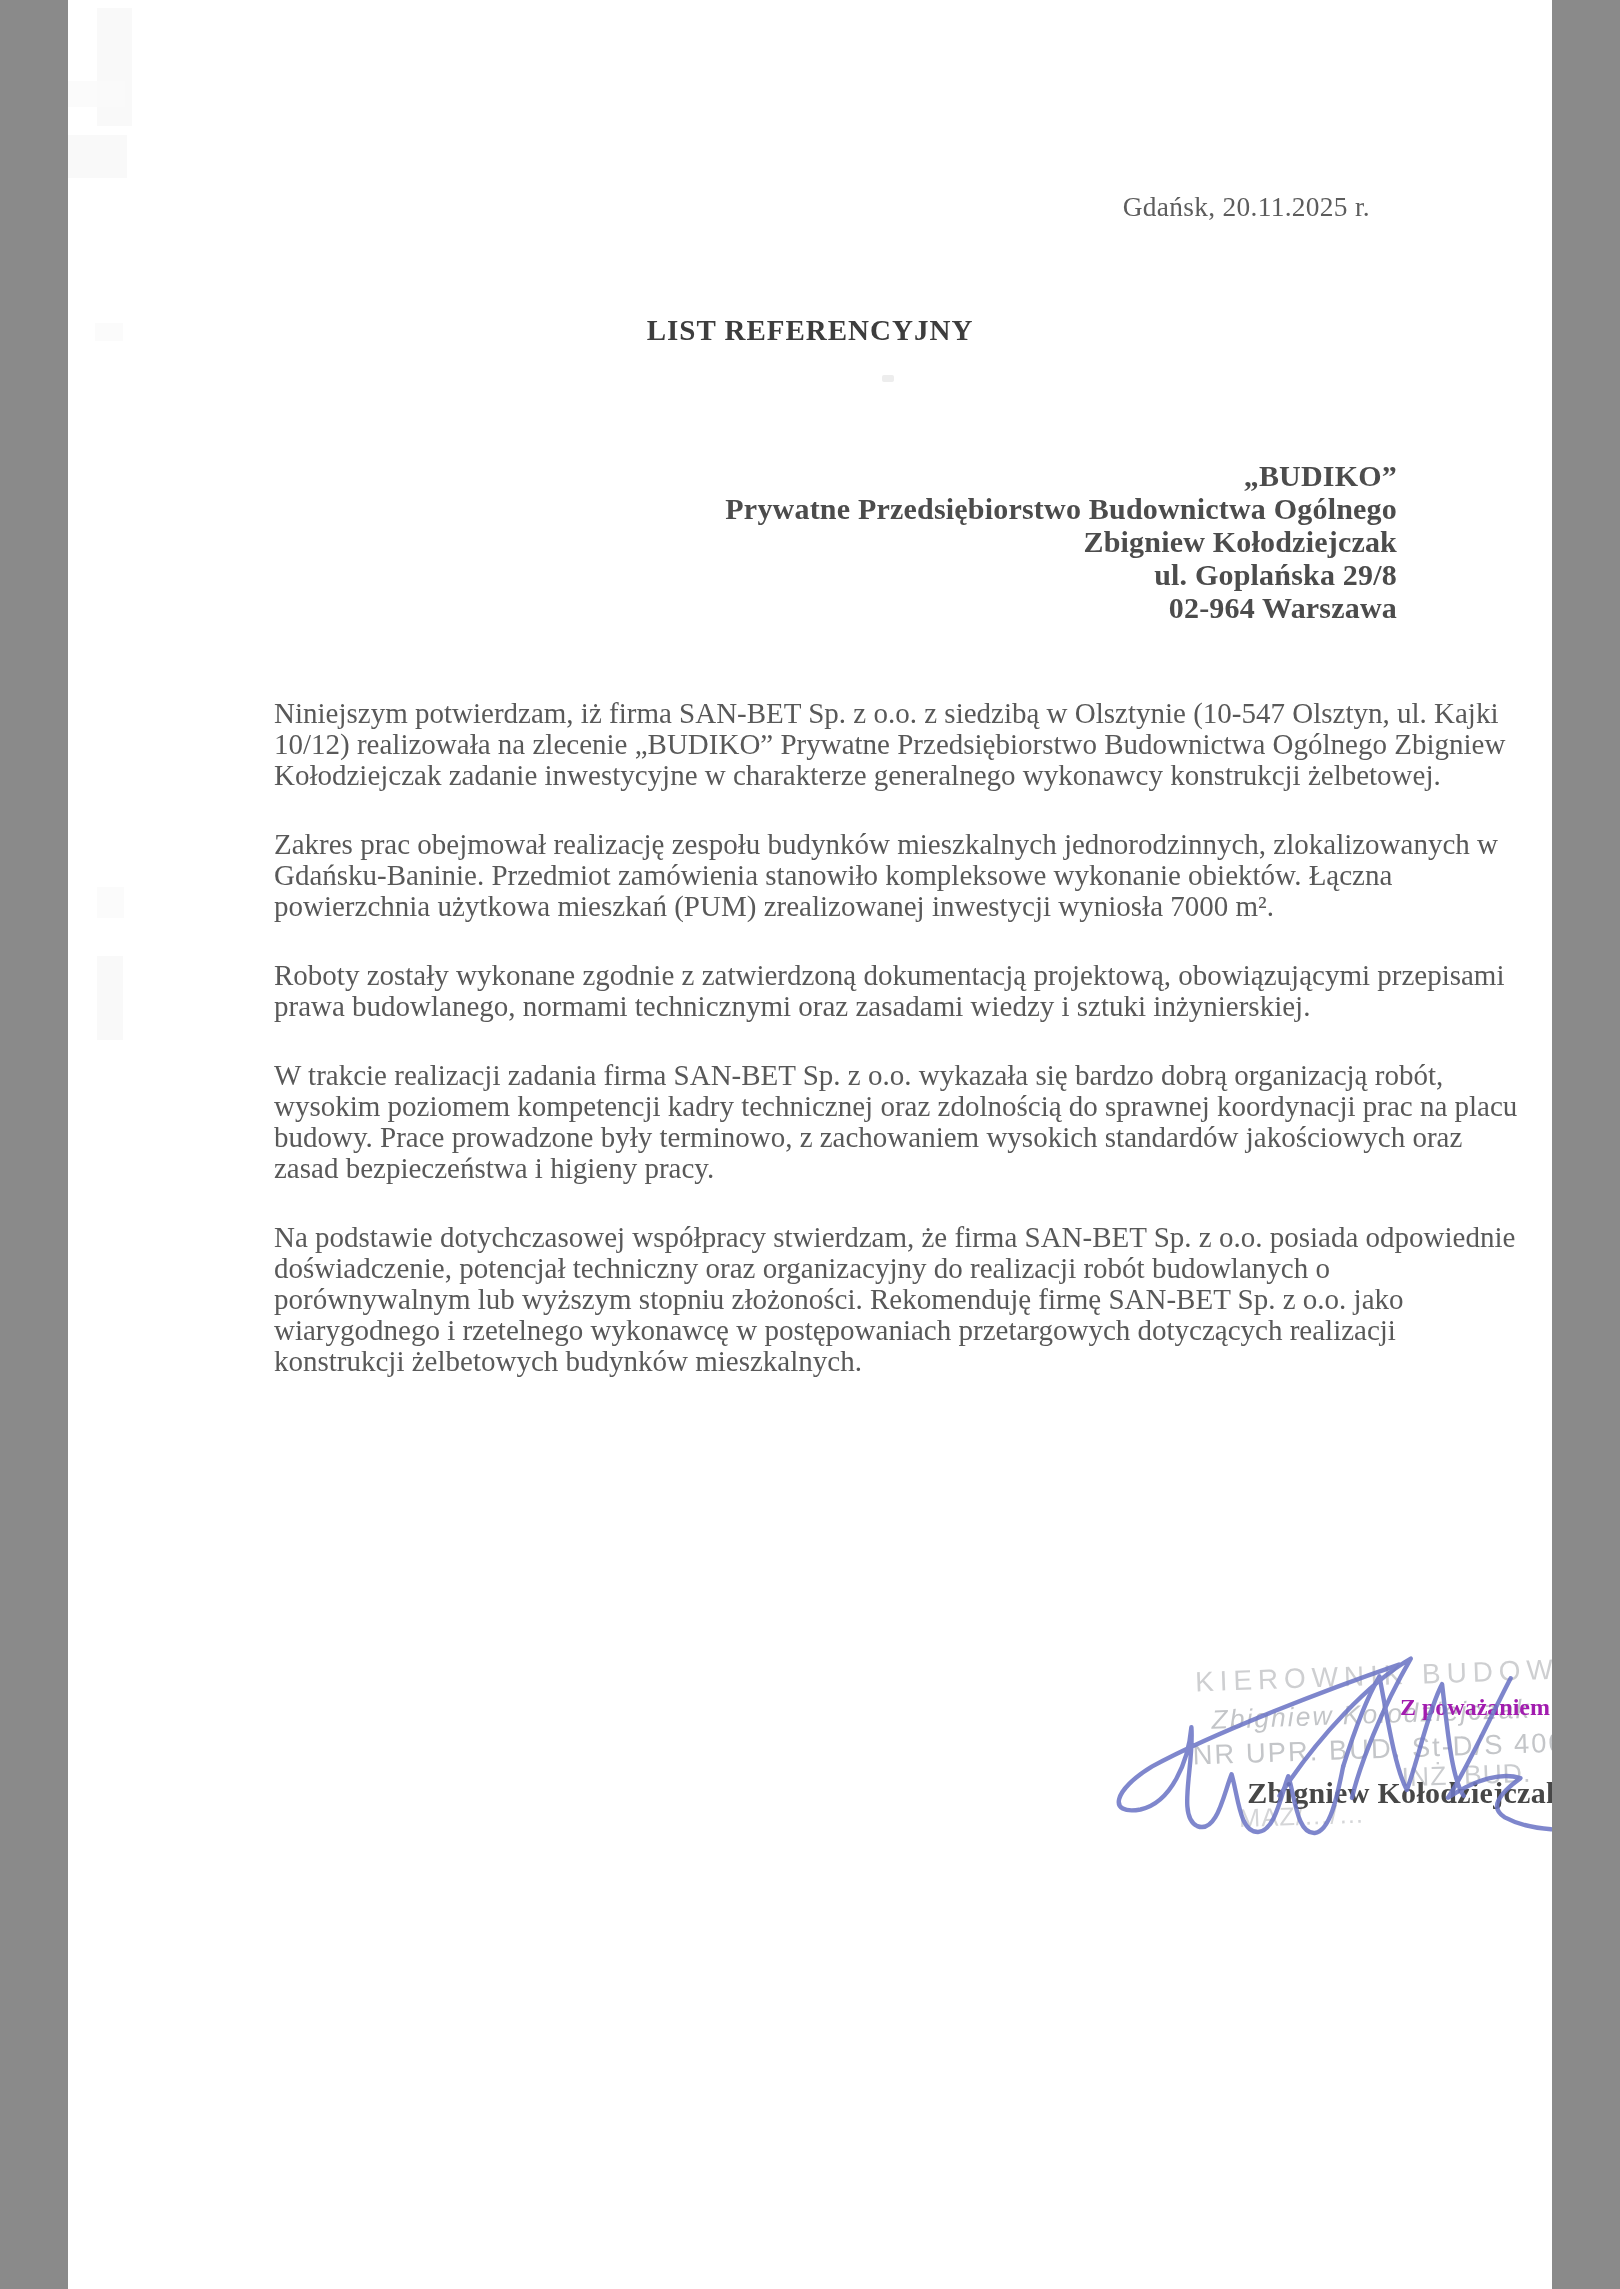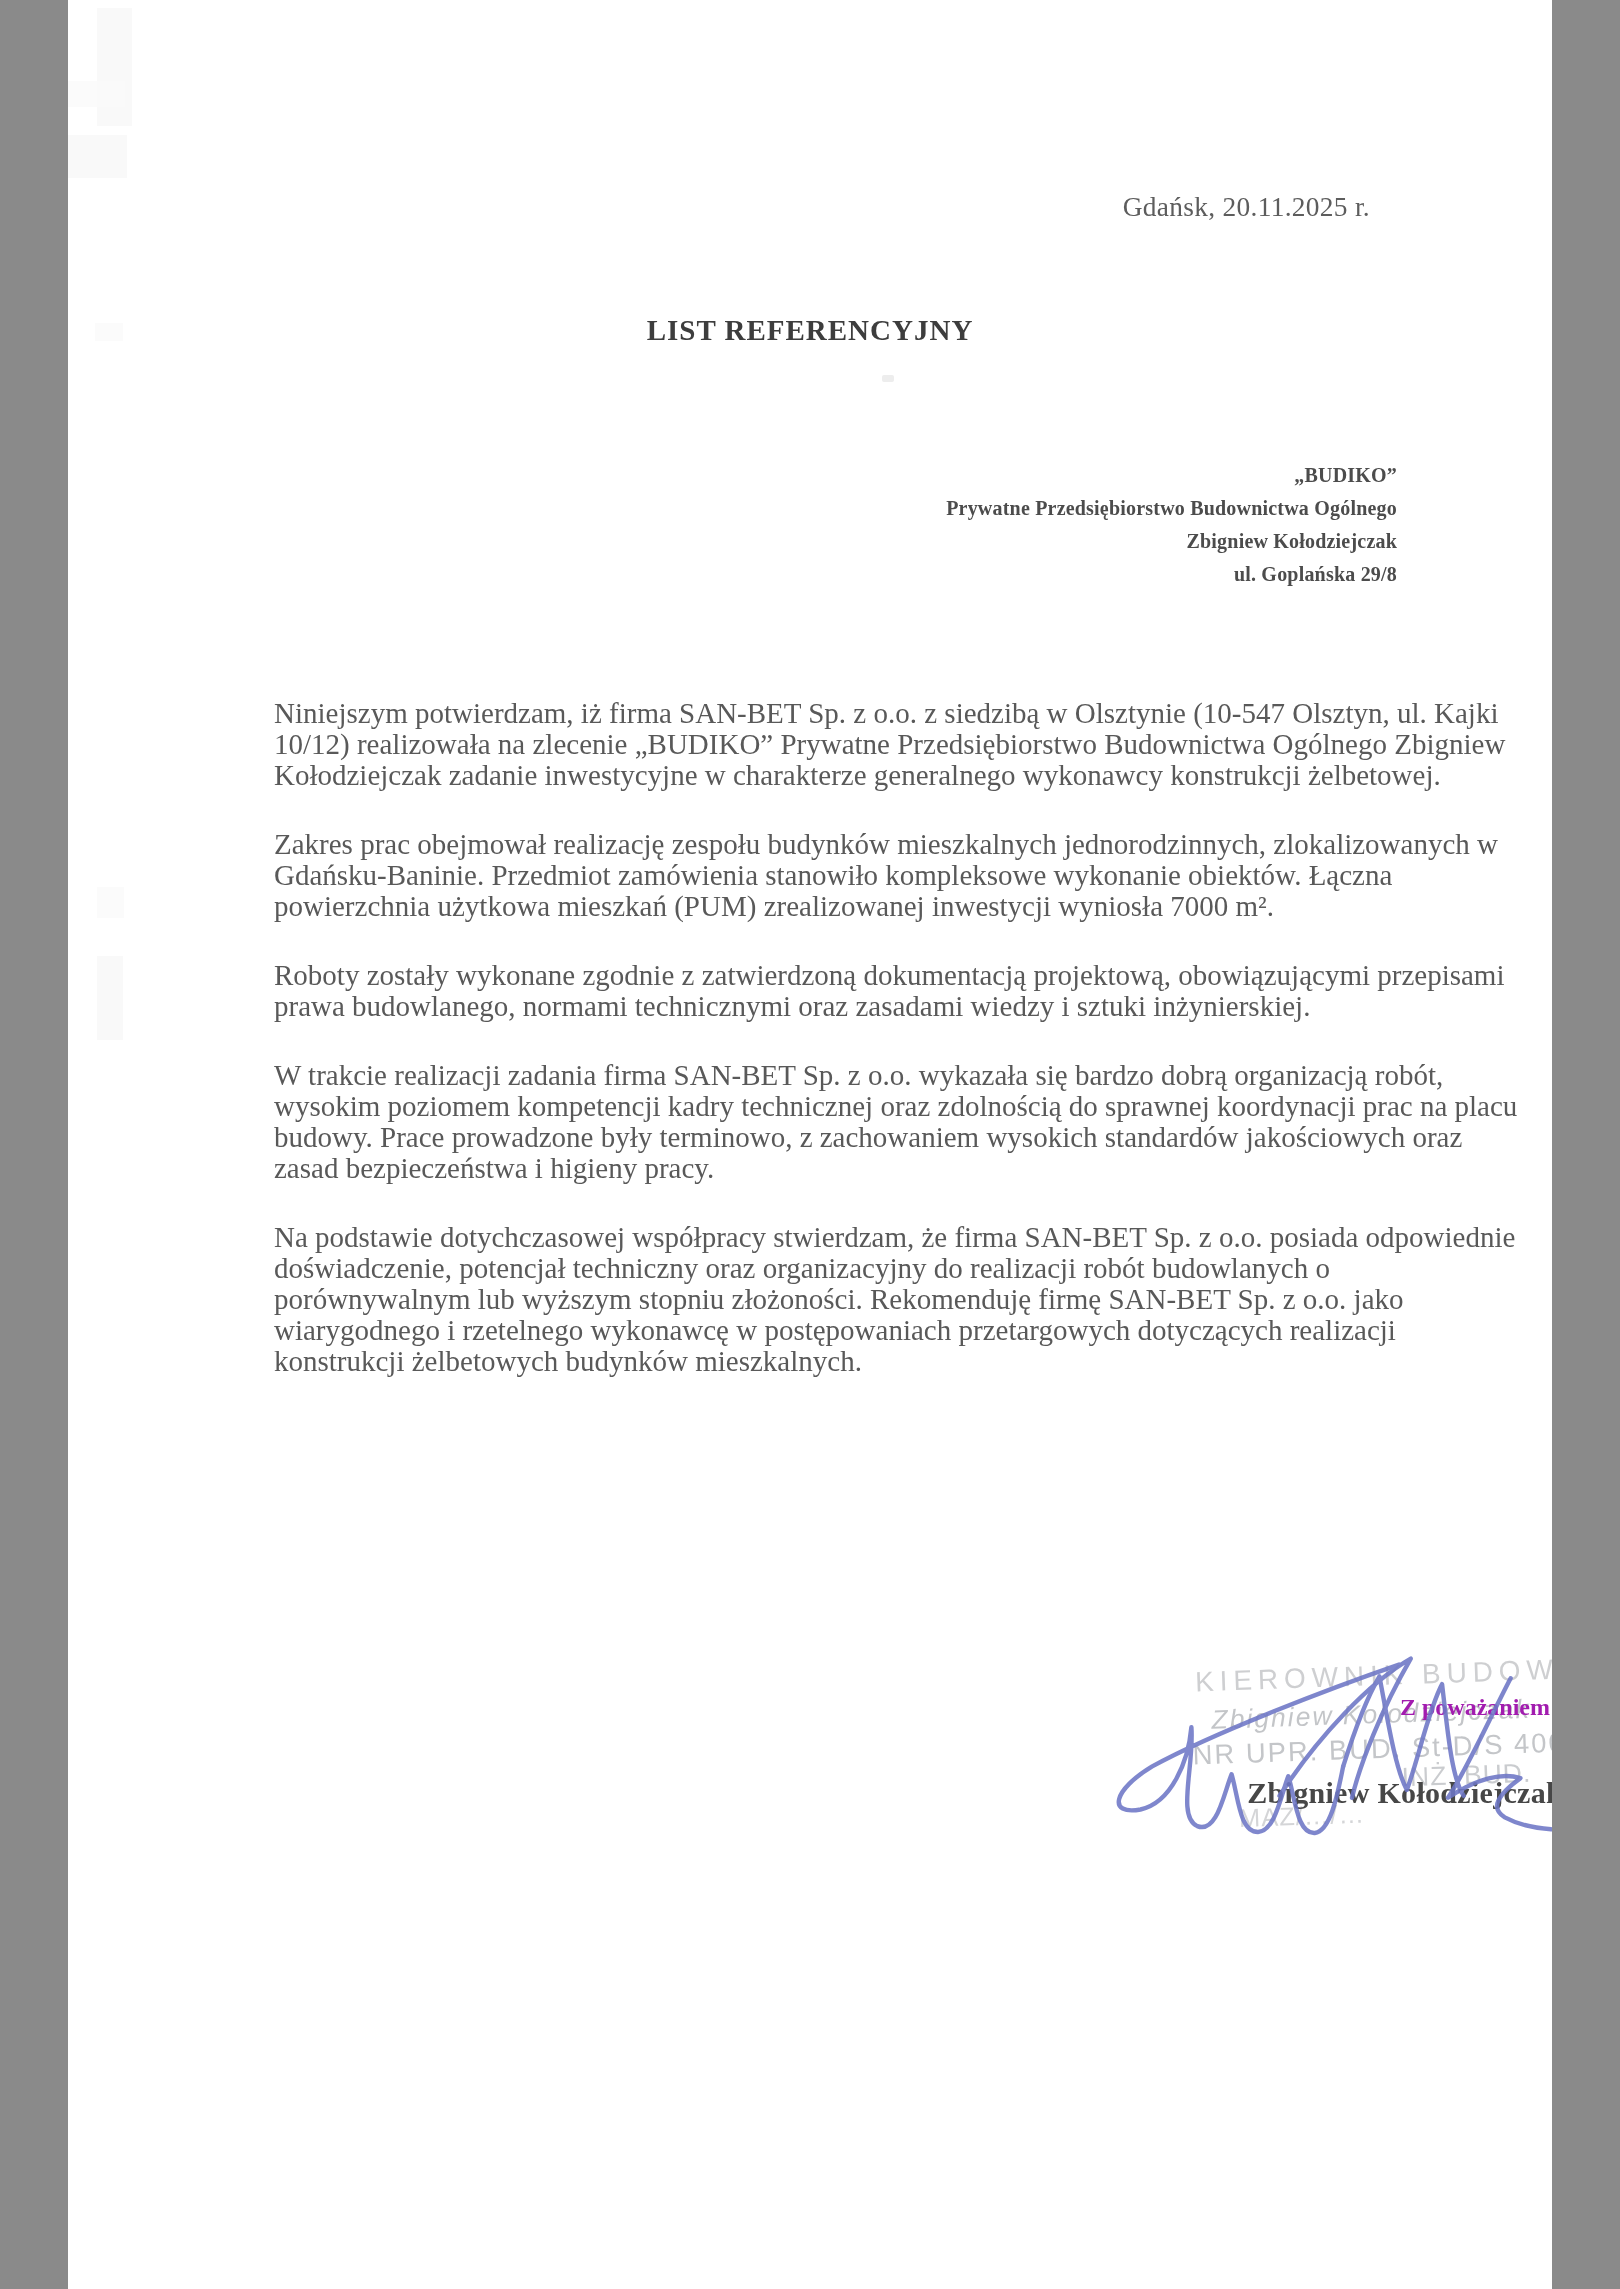--- a/index.html
+++ b/index.html
@@ -56,21 +56,21 @@
     font-weight: bold;
     color: #3d3d3d;
     letter-spacing: 1px;
   }
   .recipient {
     position: absolute;
     top: 459px;
     right: 155px;
     text-align: right;
     font-weight: bold;
-    font-size: 20px;
+    font-size: 30px;
     line-height: 33px;
     color: #4c4c4c;
     letter-spacing: 0.2px;
   }
   .body-text {
     position: absolute;
     top: 698px;
     left: 206px;
     width: 1259px;
     font-size: 29px;
@@ -139,20 +139,21 @@
 
   <div class="date">Gdańsk, 20.11.2025 r.</div>
 
   <div class="title">LIST REFERENCYJNY</div>
 
   <div class="recipient">
     <div>„BUDIKO”</div>
     <div>Prywatne Przedsiębiorstwo Budownictwa Ogólnego</div>
     <div>Zbigniew Kołodziejczak</div>
     <div>ul. Goplańska 29/8</div>
+    <div>02-964 Warszawa</div>
   </div>
 
   <div class="body-text">
     <p>Niniejszym potwierdzam, iż firma SAN-BET Sp. z o.o. z siedzibą w Olsztynie (10-547 Olsztyn, ul. Kajki 10/12) realizowała na zlecenie „BUDIKO” Prywatne Przedsiębiorstwo Budownictwa Ogólnego Zbigniew Kołodziejczak zadanie inwestycyjne w charakterze generalnego wykonawcy konstrukcji żelbetowej.</p>
     <p>Zakres prac obejmował realizację zespołu budynków mieszkalnych jednorodzinnych, zlokalizowanych w Gdańsku-Baninie. Przedmiot zamówienia stanowiło kompleksowe wykonanie obiektów. Łączna powierzchnia użytkowa mieszkań (PUM) zrealizowanej inwestycji wyniosła 7000 m².</p>
     <p>Roboty zostały wykonane zgodnie z zatwierdzoną dokumentacją projektową, obowiązującymi przepisami prawa budowlanego, normami technicznymi oraz zasadami wiedzy i sztuki inżynierskiej.</p>
     <p>W trakcie realizacji zadania firma SAN-BET Sp. z o.o. wykazała się bardzo dobrą organizacją robót, wysokim poziomem kompetencji kadry technicznej oraz zdolnością do sprawnej koordynacji prac na placu budowy. Prace prowadzone były terminowo, z zachowaniem wysokich standardów jakościowych oraz zasad bezpieczeństwa i higieny pracy.</p>
     <p>Na podstawie dotychczasowej współpracy stwierdzam, że firma SAN-BET Sp. z o.o. posiada odpowiednie doświadczenie, potencjał techniczny oraz organizacyjny do realizacji robót budowlanych o porównywalnym lub wyższym stopniu złożoności. Rekomenduję firmę SAN-BET Sp. z o.o. jako wiarygodnego i rzetelnego wykonawcę w postępowaniach przetargowych dotyczących realizacji konstrukcji żelbetowych budynków mieszkalnych.</p>
   </div>
 

